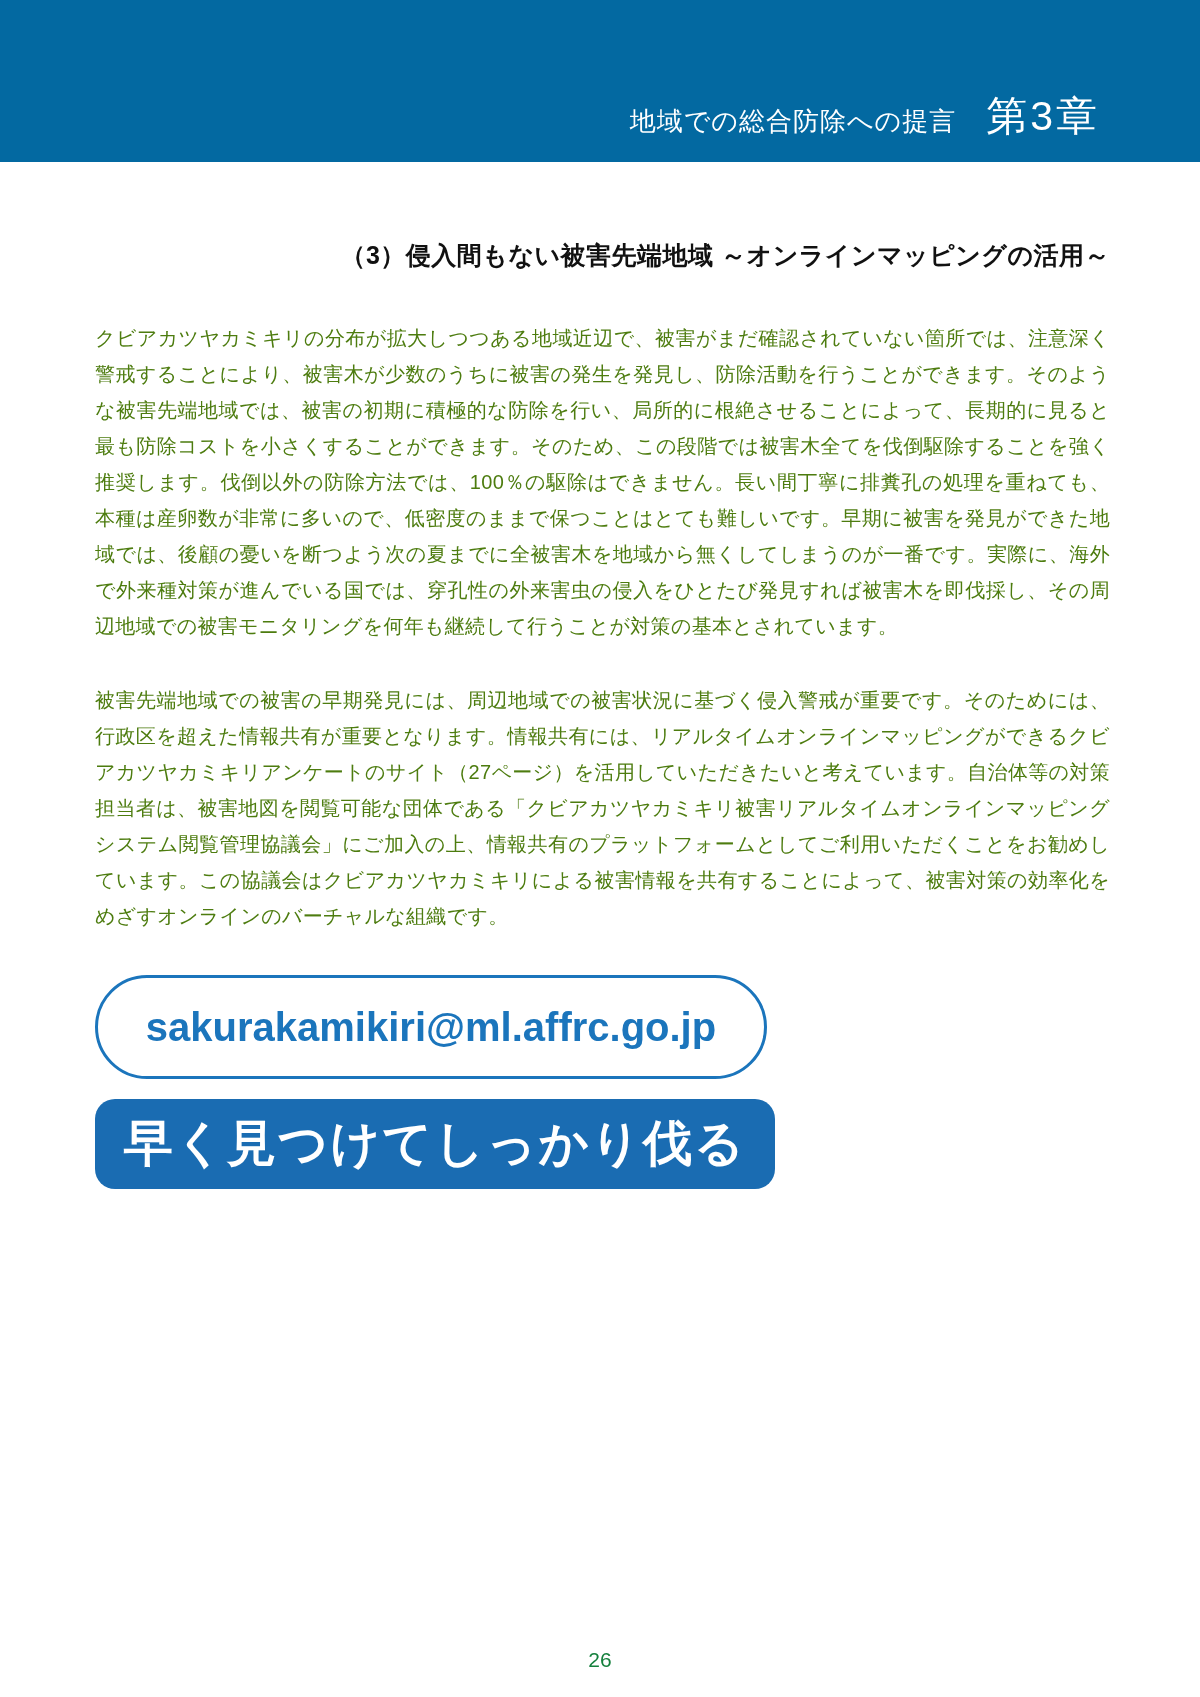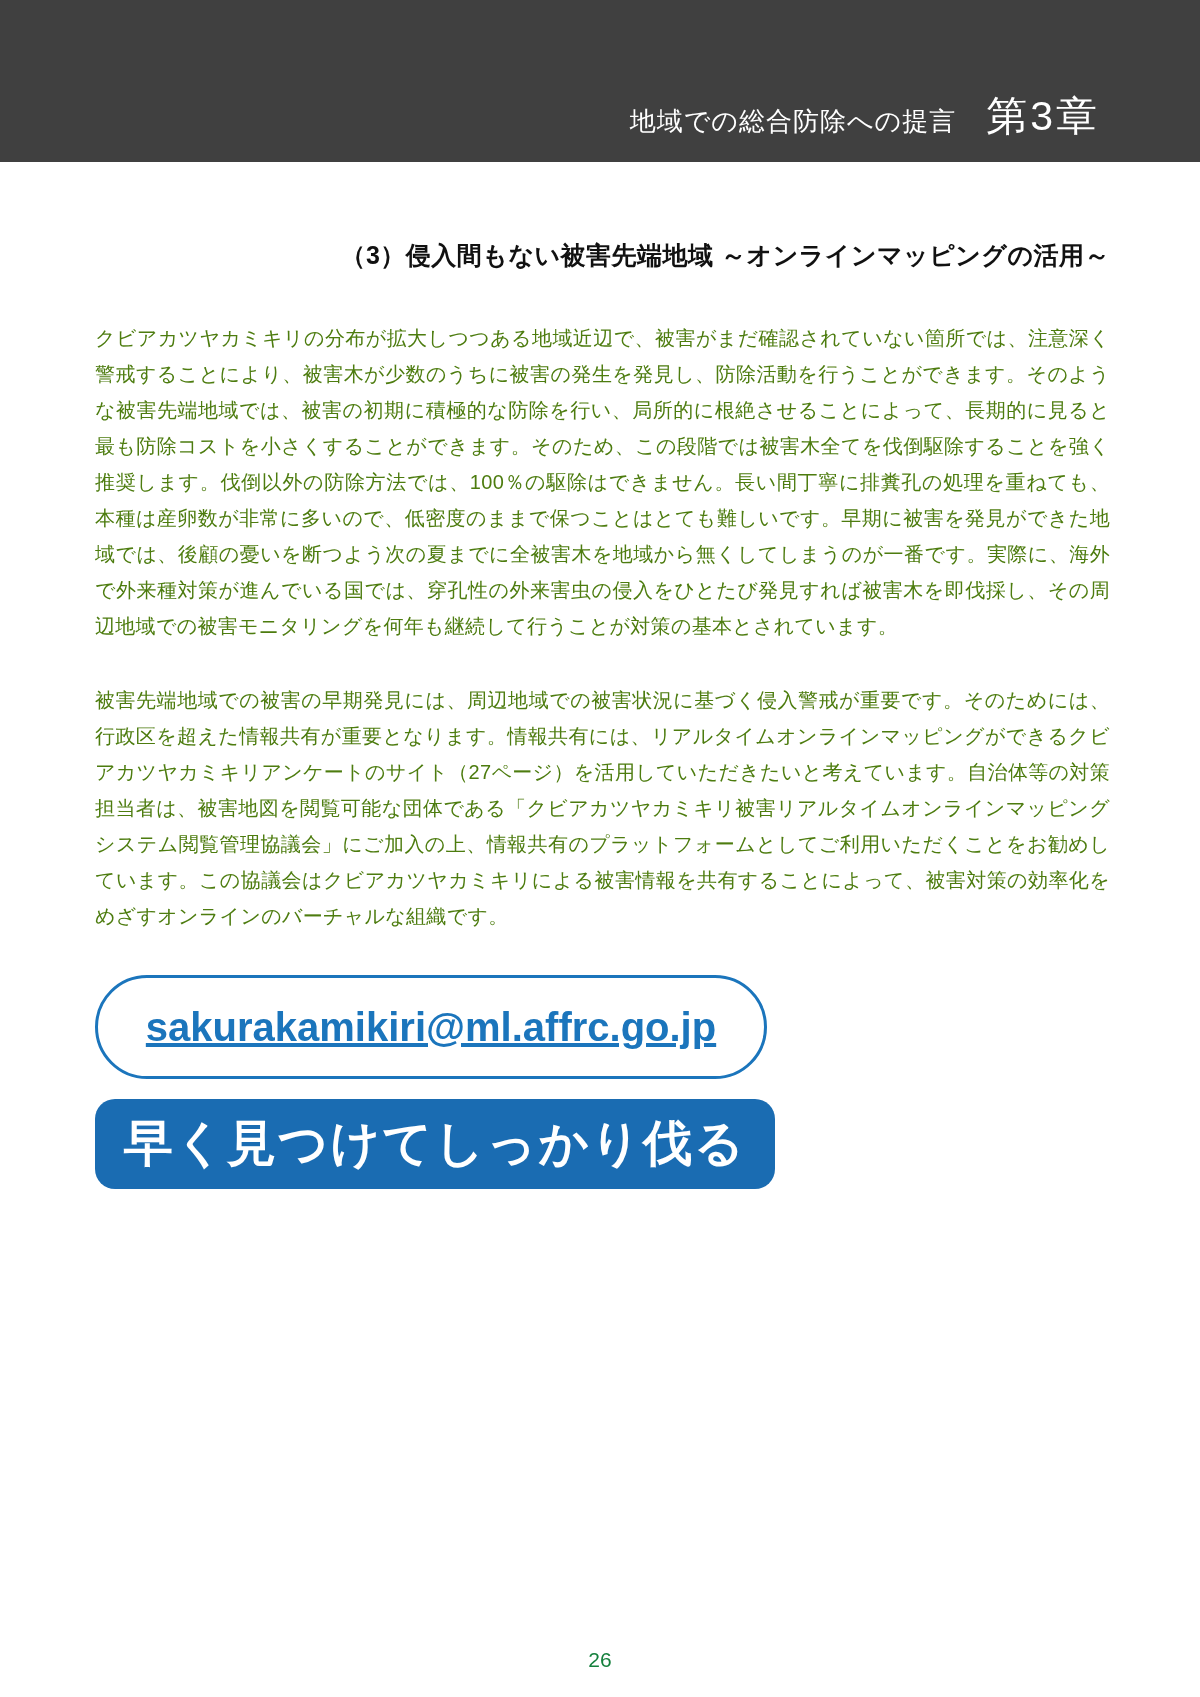--- a/index.html
+++ b/index.html
@@ -12,21 +12,21 @@
     font-family: "Liberation Sans", "DejaVu Sans", sans-serif;
     color: #1c1c1c;
   }
 
   
   .header-band {
     position: absolute;
     top: 0; left: 0;
     width: 100%;
     height: 162px;
-    background: #404040;
+    background: #0369a1;
   }
   .header-inner {
     position: absolute;
     right: 100px;
     bottom: 18px;
     display: flex;
     align-items: baseline;
     gap: 30px;
     white-space: nowrap;
   }
@@ -82,21 +82,20 @@
     display: flex;
     align-items: center;
     justify-content: center;
     background: #ffffff;
   }
   .email-text {
     font-size: 40px;
     font-weight: bold;
     color: #1b75bc;
     letter-spacing: 0px;
-    text-decoration: underline;
   }
 
   
   .slogan-banner {
     margin-top: 20px;
     width: 680px;
     height: 90px;
     background: #1a6cb2;
     border-radius: 20px;
     display: flex;

